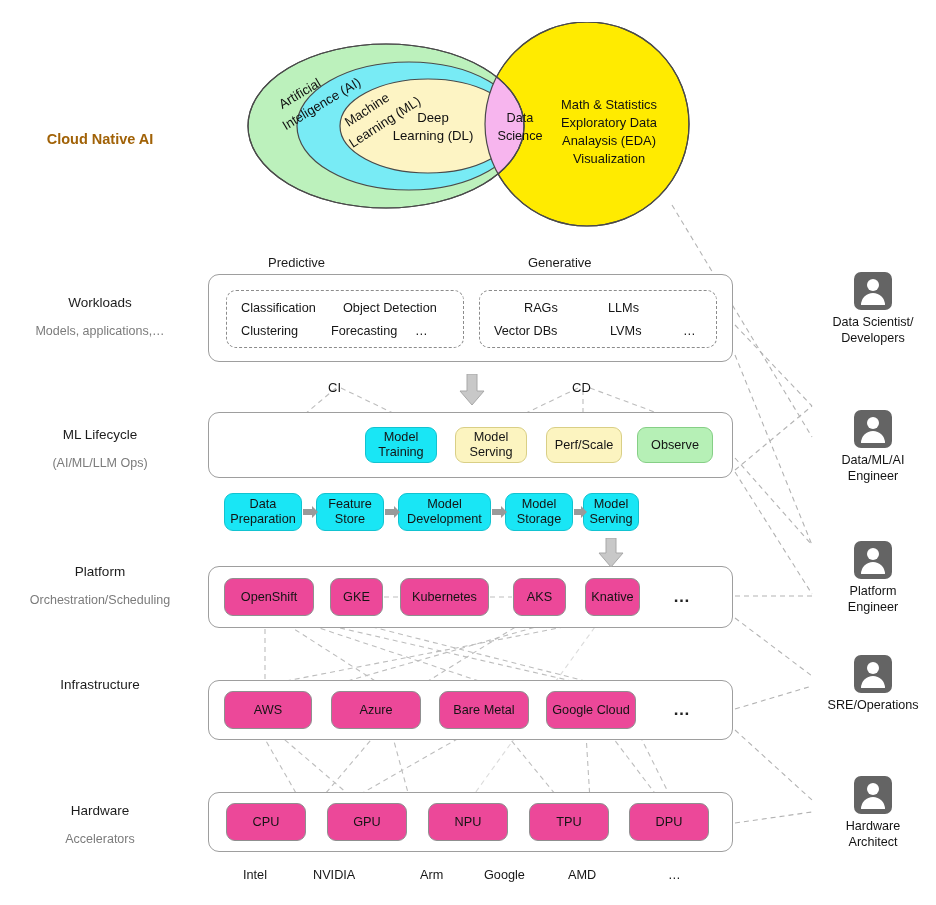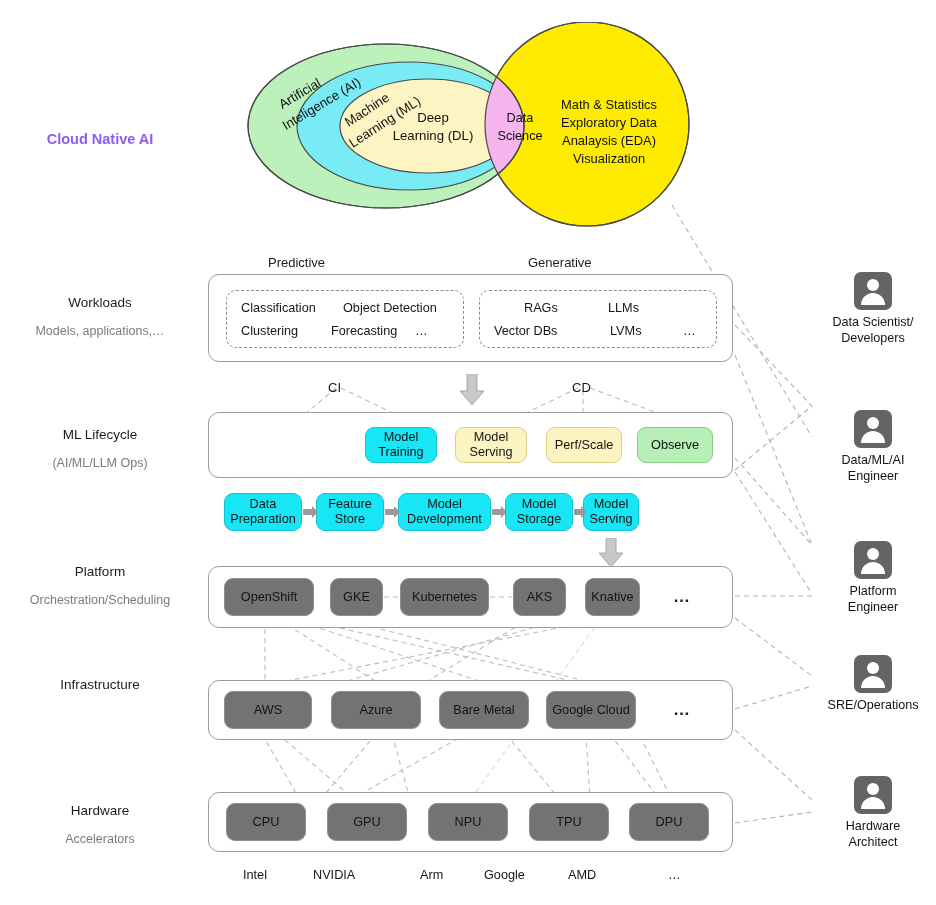--- a/index.html
+++ b/index.html
@@ -36,21 +36,21 @@
   }
   .rowlabel .t {
     font-size: 13.5px; color: #1c1c1c; display: block;
   }
   .rowlabel .s {
     font-size: 12.5px; color: #7b7b7b; display: block; margin-top: 9px;
   }
   .title-main {
     position: absolute; z-index: 4;
     width: 200px; text-align: center;
-    font-size: 14.5px; font-weight: bold; color: #8b5cf6;
+    font-size: 14.5px; font-weight: bold; color: #a16207;
     left: 0; top: 131px;
   }
 
   
   .container-box {
     position: absolute; z-index: 3;
     border: 1.3px solid #9e9e9e;
     border-radius: 11px;
     background: #ffffff;
   }
@@ -59,21 +59,21 @@
     border: 1.2px dashed #8c8c8c;
     border-radius: 10px;
     background: transparent;
   }
 
   
   .chip {
     position: absolute;
     border: 1.2px solid #8f8f8f;
     border-radius: 9px;
-    background: #737373;
+    background: #ec4899;
     display: flex; align-items: center; justify-content: center;
     text-align: center;
     font-size: 12.7px; color: #141414;
     line-height: 1.18;
     z-index: 4;
   }
   .chip.cyan   { background: #19e6f5; border-color: #12c3d0; }
   .chip.yellow { background: #fcf4c0; border-color: #d9cf86; }
   .chip.green  { background: #b6f0b6; border-color: #86cf86; }
 

